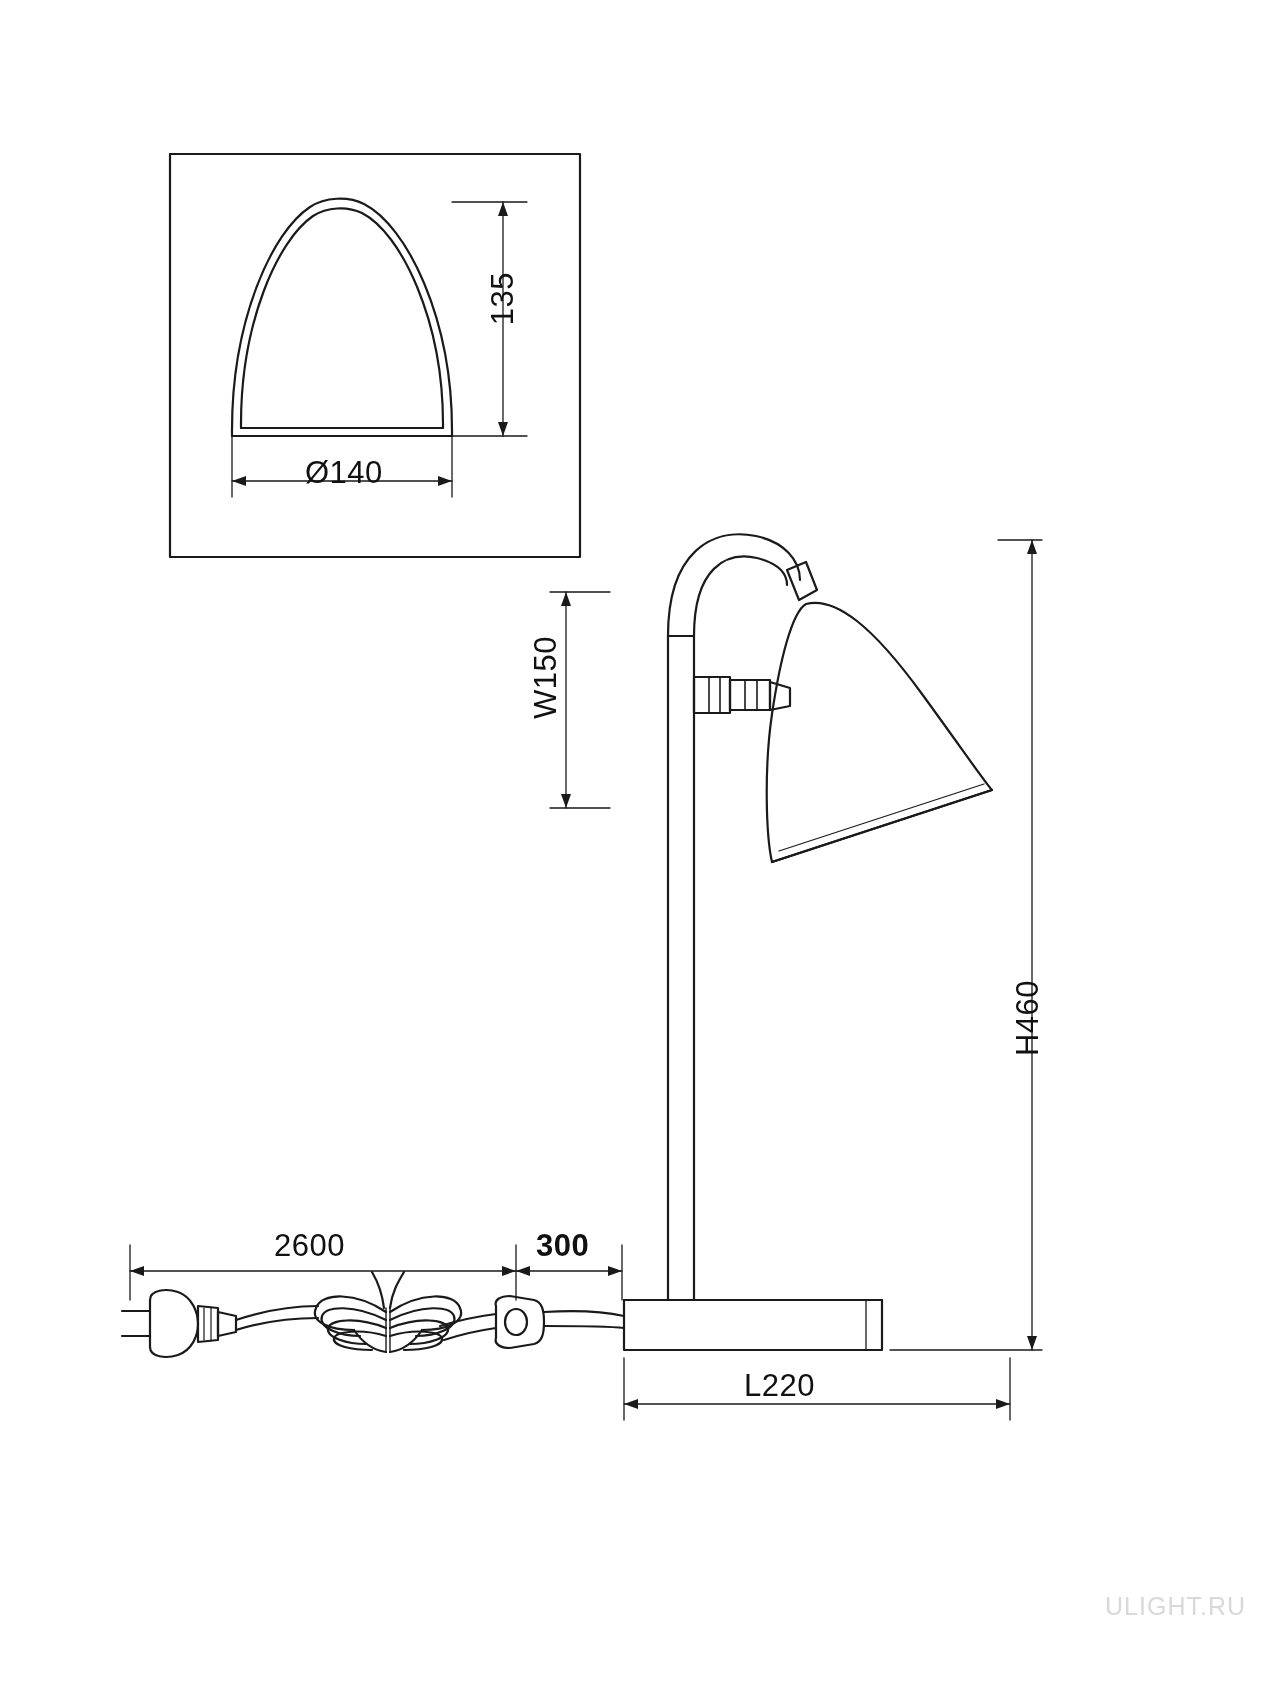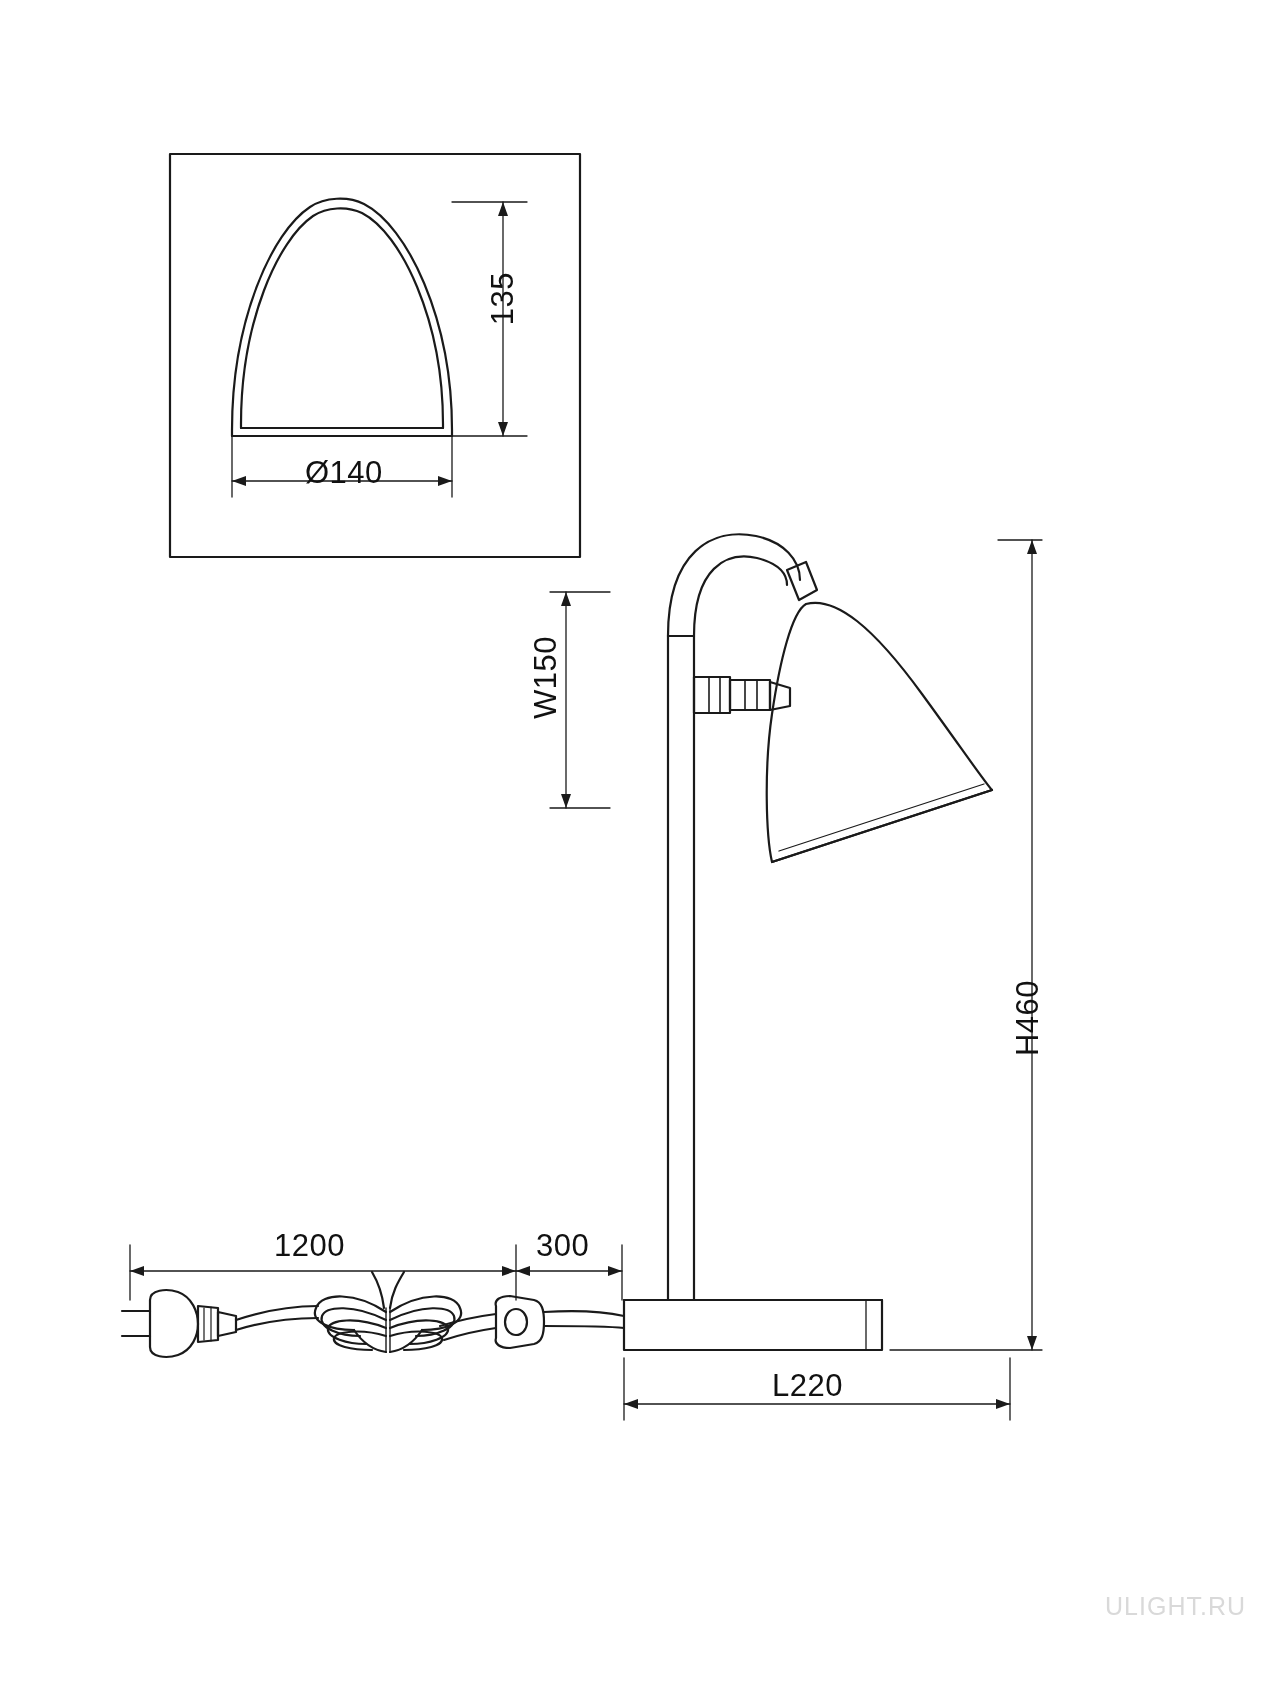--- a/index.html
+++ b/index.html
@@ -180,21 +180,21 @@
   </svg>
 
   <div class="dim-label vertical" style="left: 485px; top: 272px;">135</div>
 
   <div class="dim-label" style="left: 305px; top: 455px;">Ø140</div>
 
   <div class="dim-label vertical" style="left: 528px; top: 636px;">W150</div>
 
   <div class="dim-label vertical" style="left: 1010px; top: 980px;">H460</div>
 
-  <div class="dim-label" style="left: 772px; top: 1368px;">L220</div>
-
-  <div class="dim-label" style="left: 274px; top: 1228px;">1200</div>
-
-  <div class="dim-label" style="left: 536px; top: 1228px;">300</div>
+  <div class="dim-label" style="left: 744px; top: 1368px;">L220</div>
+
+  <div class="dim-label" style="left: 274px; top: 1228px;">2600</div>
+
+  <div class="dim-label" style="left: 536px; top: 1228px; font-weight: bold;">300</div>
 
   <div class="watermark">ULIGHT.RU</div>
 
 </div>
 
 </body></html>

